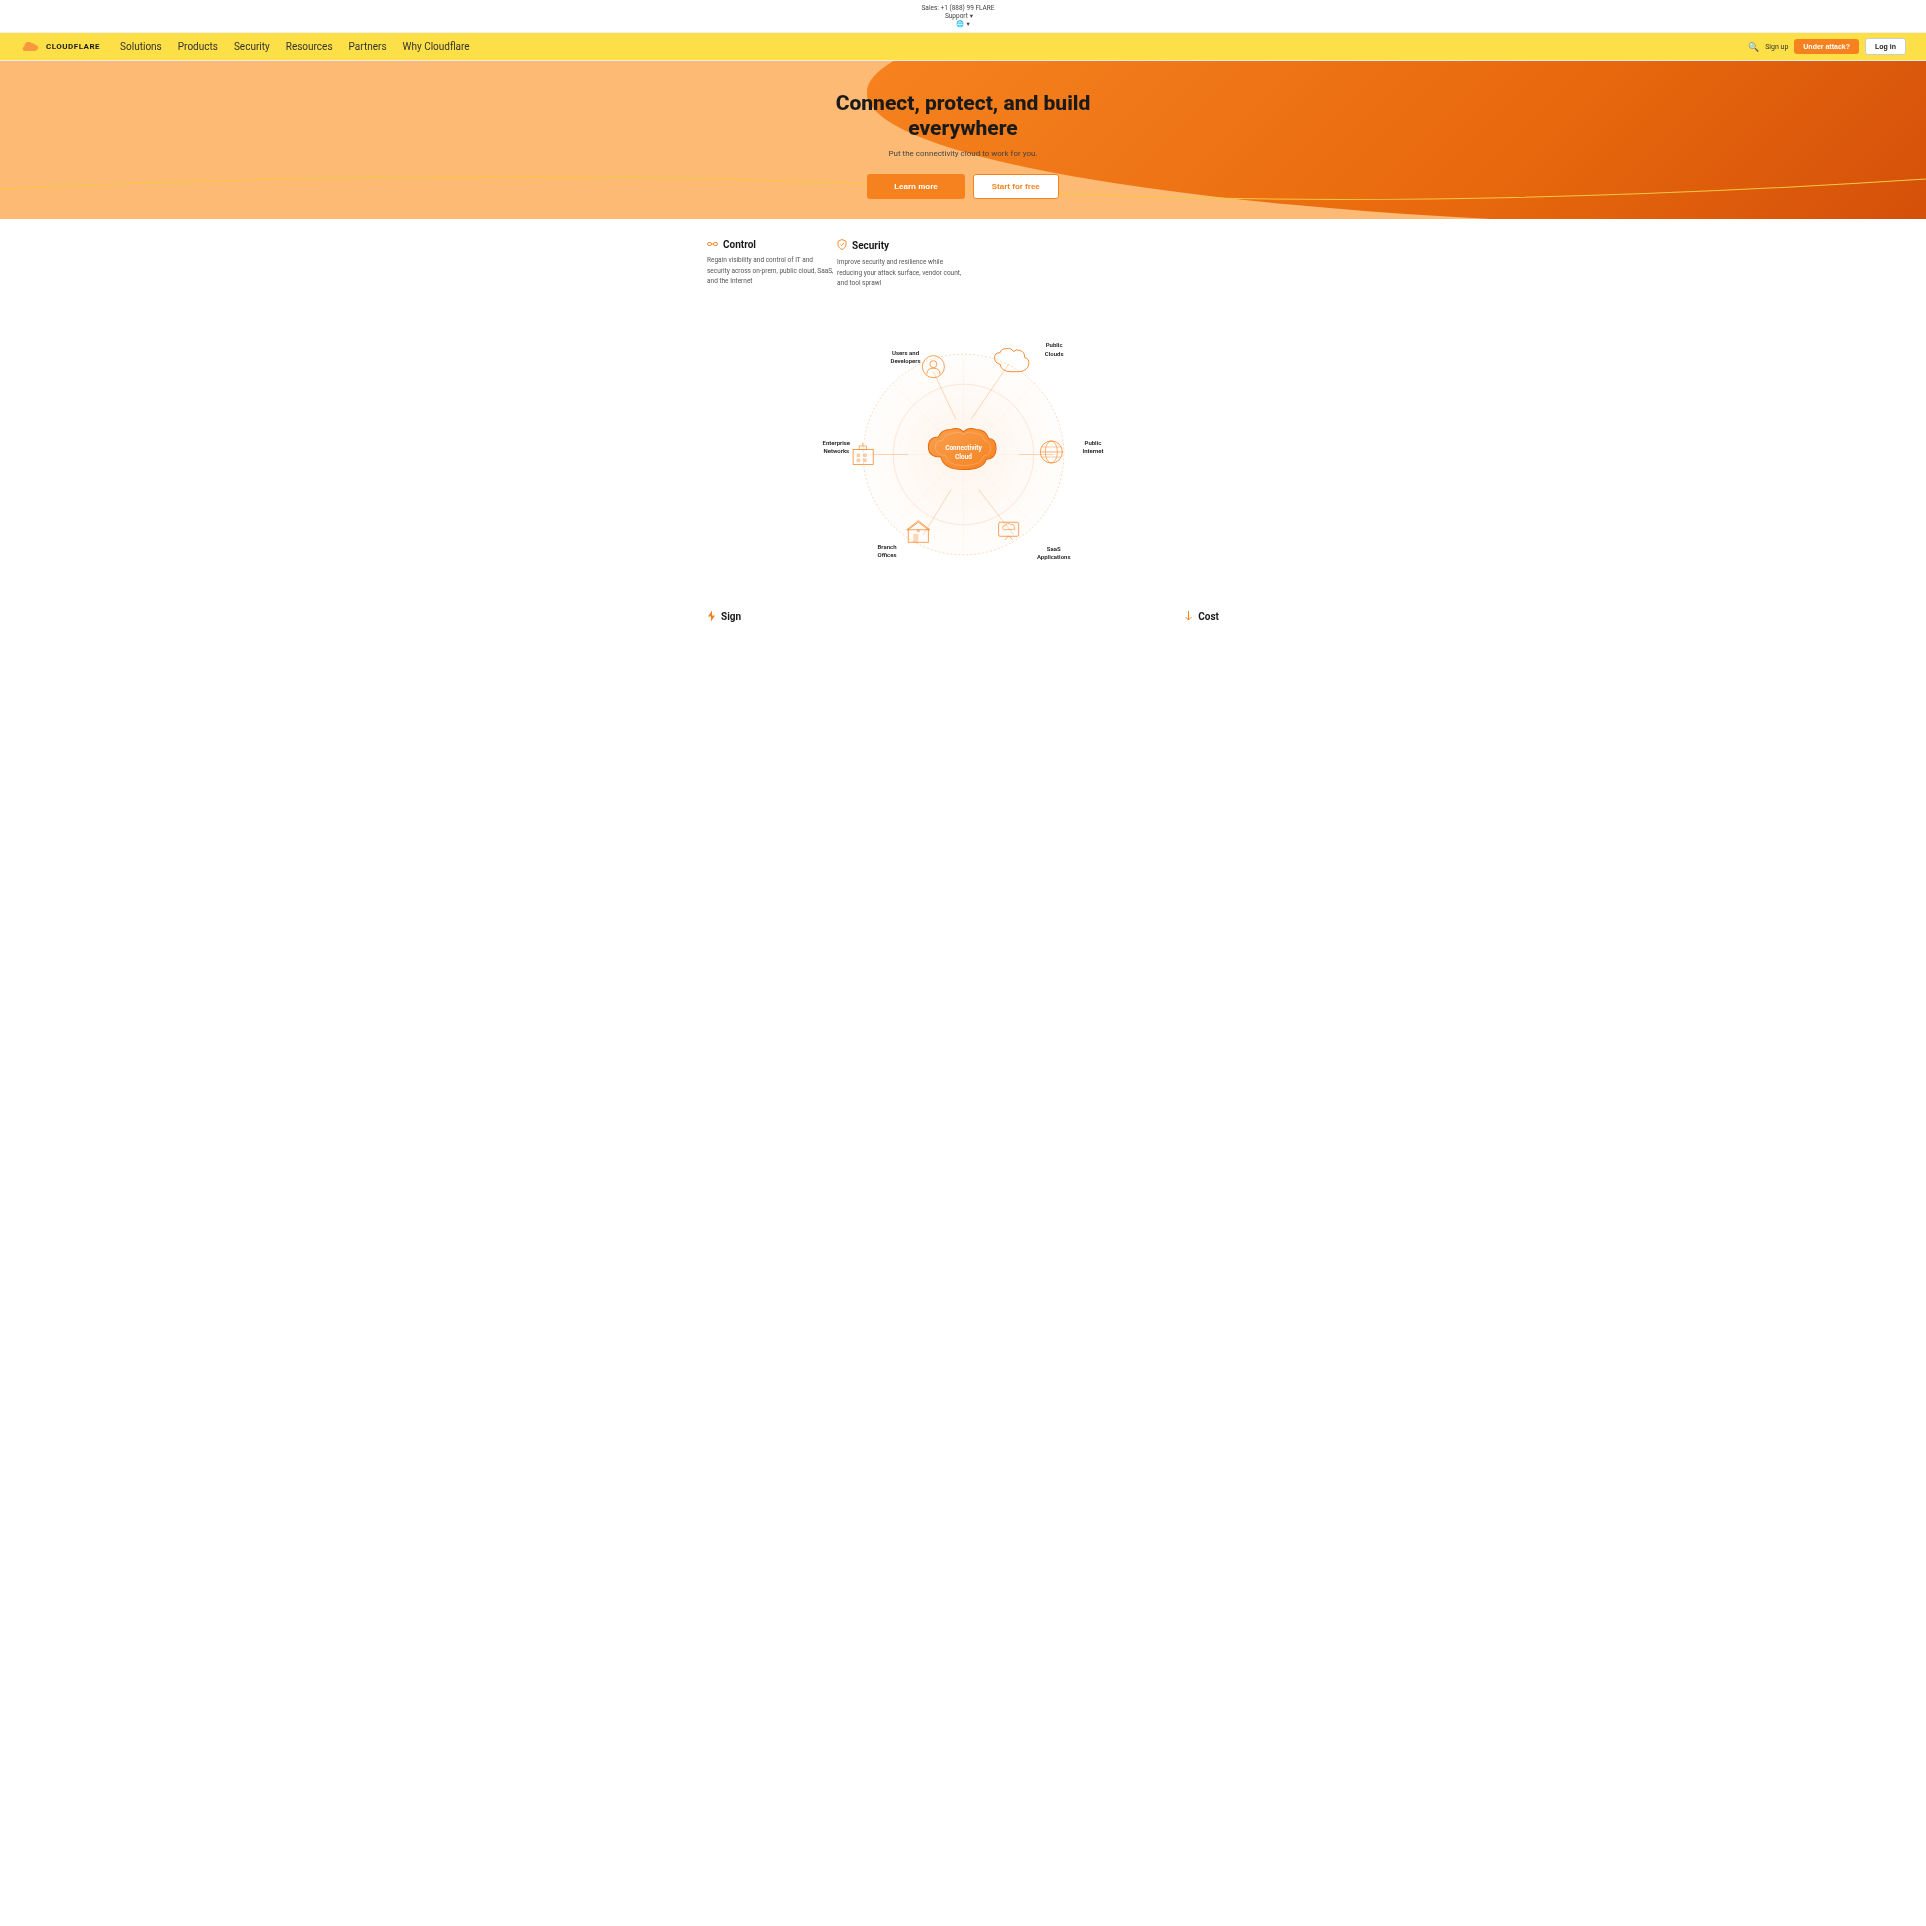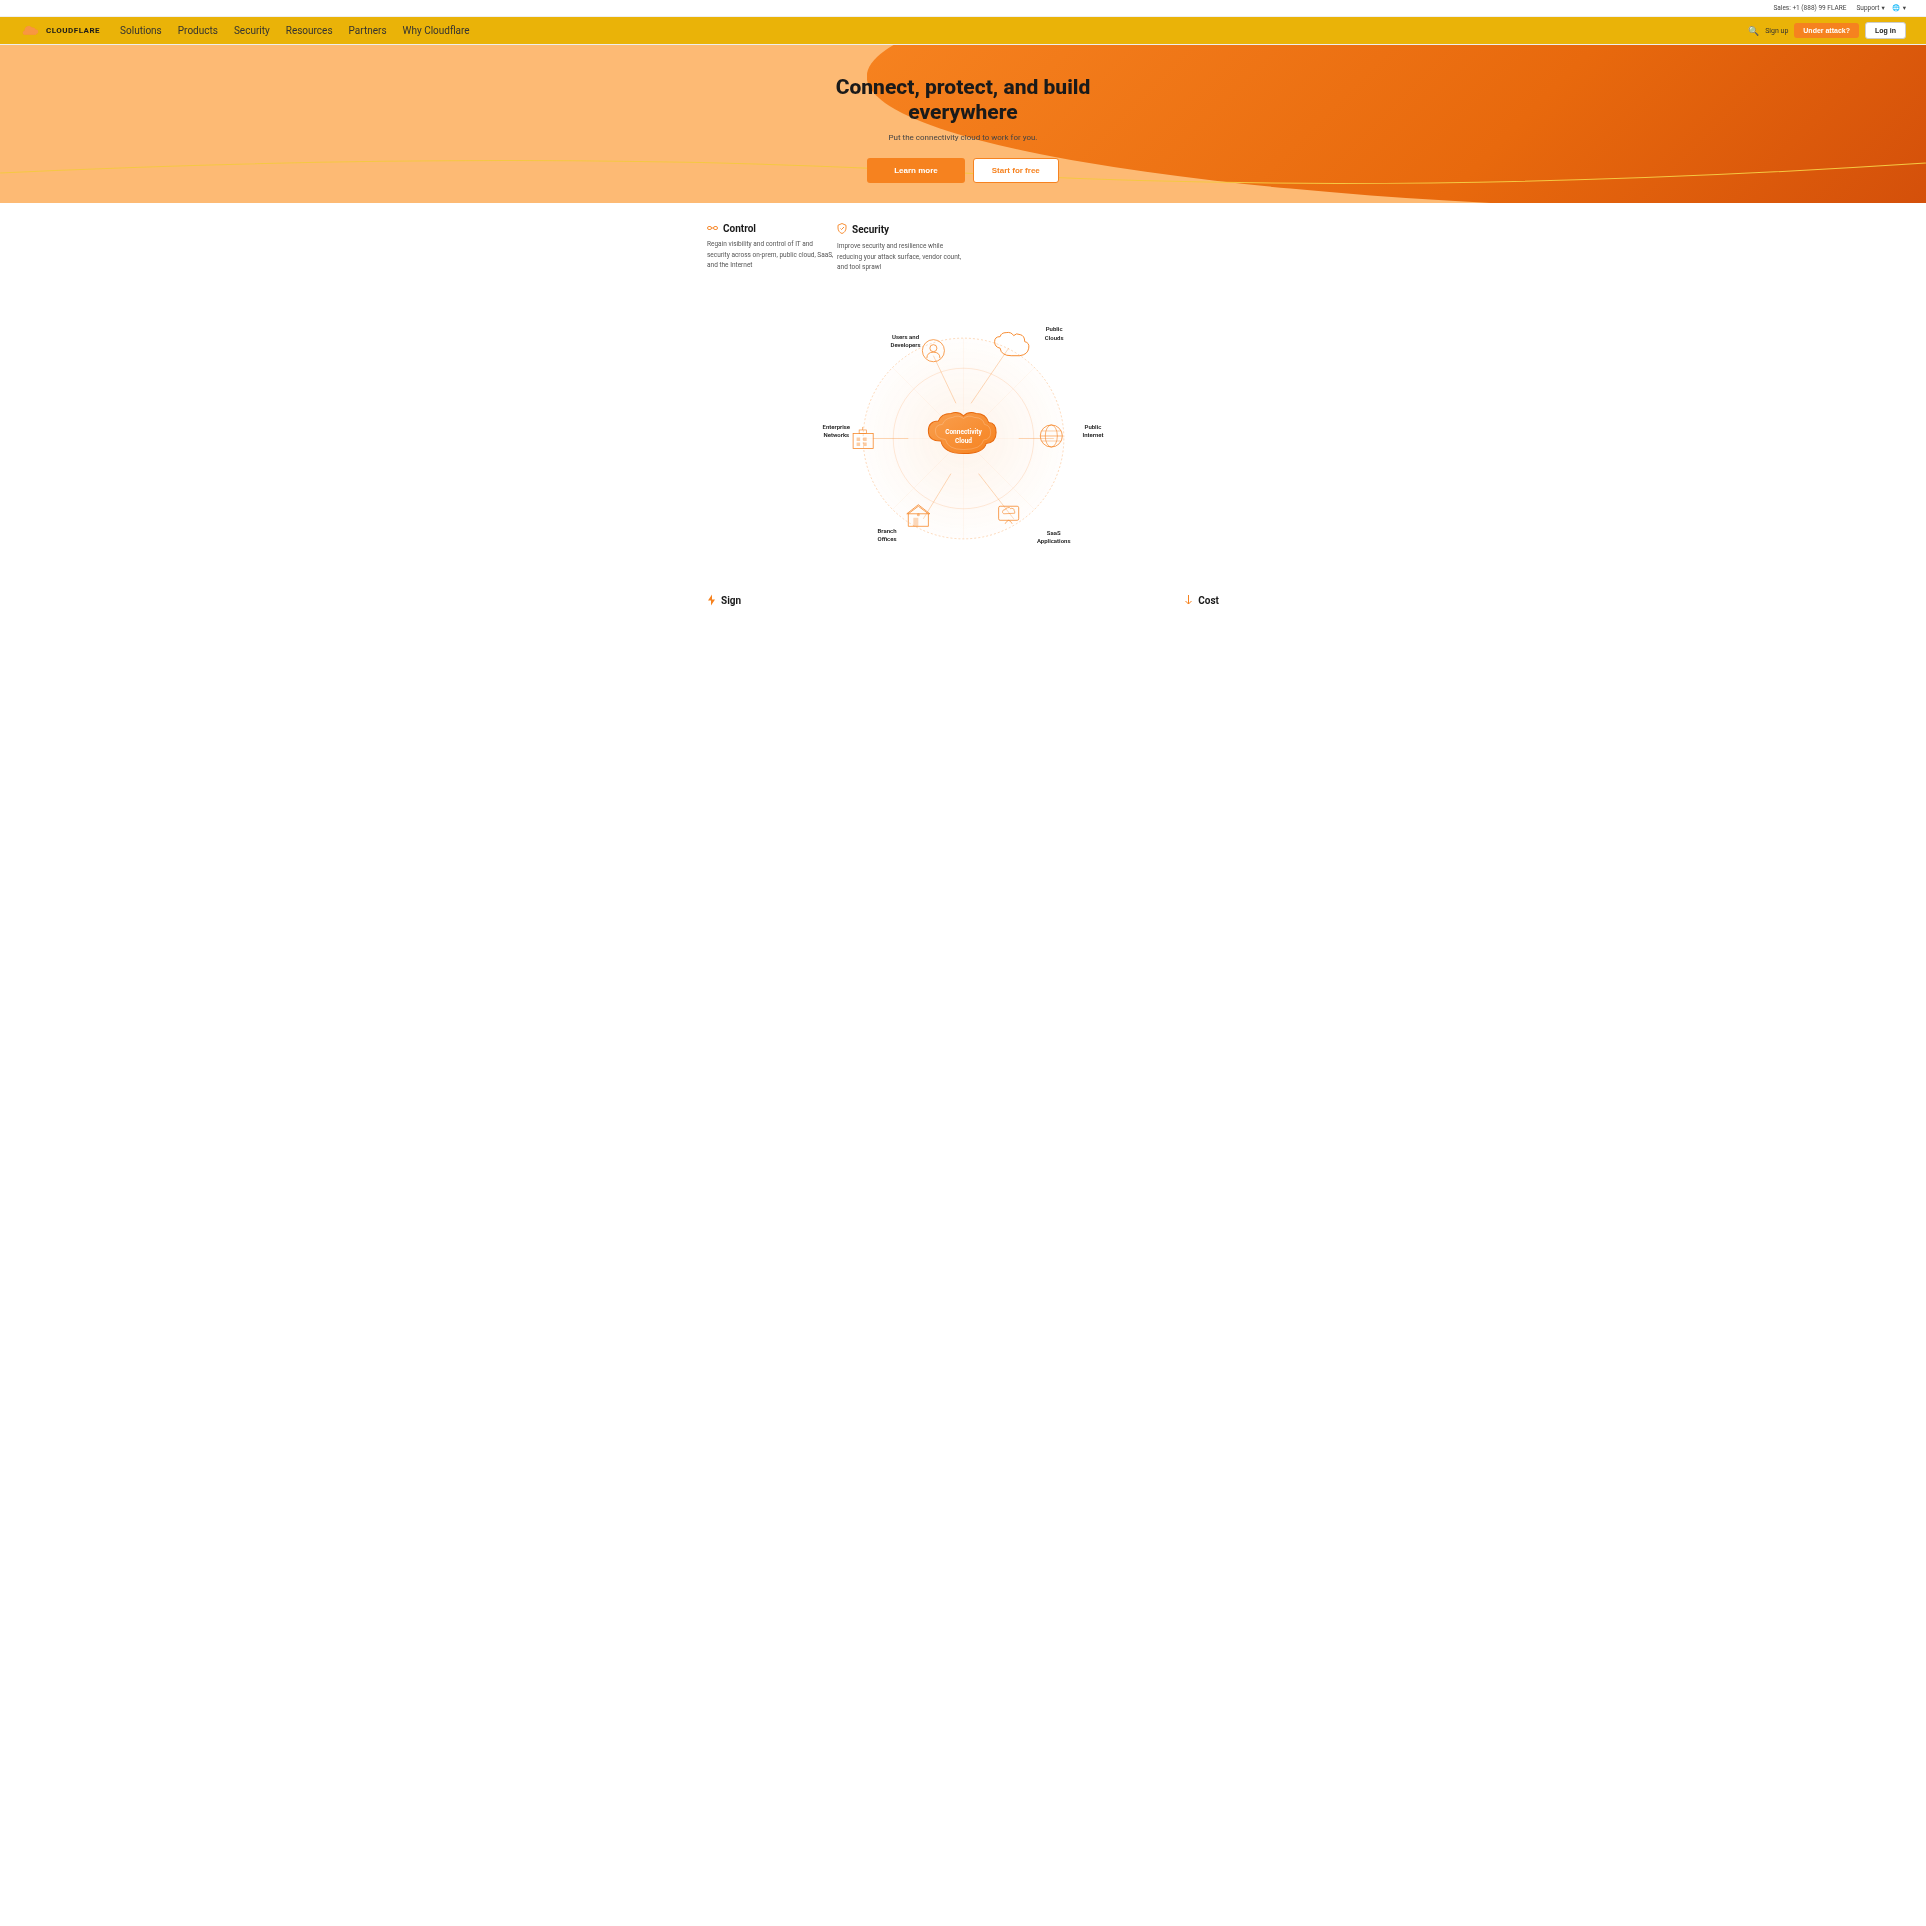--- a/index.html
+++ b/index.html
@@ -3,29 +3,30 @@
   <meta charset="utf-8">
   <style>
     * { margin: 0; padding: 0; box-sizing: border-box; }
     body { font-family: -apple-system, BlinkMacSystemFont, 'Segoe UI', Roboto, sans-serif; color: #1a1a1a; background: #fff; }
 
     
     .top-bar {
       display: flex; align-items: center; justify-content: flex-end;
       padding: 4px 20px; background: #fff; font-size: 6.5px; color: #444;
       border-bottom: 0.5px solid #f0f0f0;
+      flex-direction: column;
     }
     .top-bar-sales { margin-right: 10px; }
     .top-bar-support { display: flex; align-items: center; gap: 2px; cursor: pointer; margin-right: 8px; }
     .top-bar-lang { display: flex; align-items: center; gap: 2px; cursor: pointer; }
 
     
     .nav {
       display: flex; align-items: center; padding: 0 20px; height: 28px;
-      background: #eab308; border-bottom: 0.5px solid #eee;
+      background: #fde047; border-bottom: 0.5px solid #eee;
     }
     .nav-logo { display: flex; align-items: center; gap: 5px; margin-right: 20px; text-decoration: none; }
     .nav-logo-text { font-size: 8px; font-weight: 700; color: #1a1a1a; letter-spacing: 0.5px; }
     .nav-links { display: flex; align-items: center; gap: 16px; flex: 1; }
     .nav-link { font-size: 10px; color: #333; text-decoration: none; cursor: pointer; }
     .nav-actions { display: flex; align-items: center; gap: 6px; }
     .nav-search { background: none; border: none; cursor: pointer; font-size: 9px; color: #555; }
     .nav-signup { font-size: 7px; color: #333; cursor: pointer; text-decoration: none; }
     .btn-attack {
       background: #f6821f; color: #fff; border: none; border-radius: 3px;

